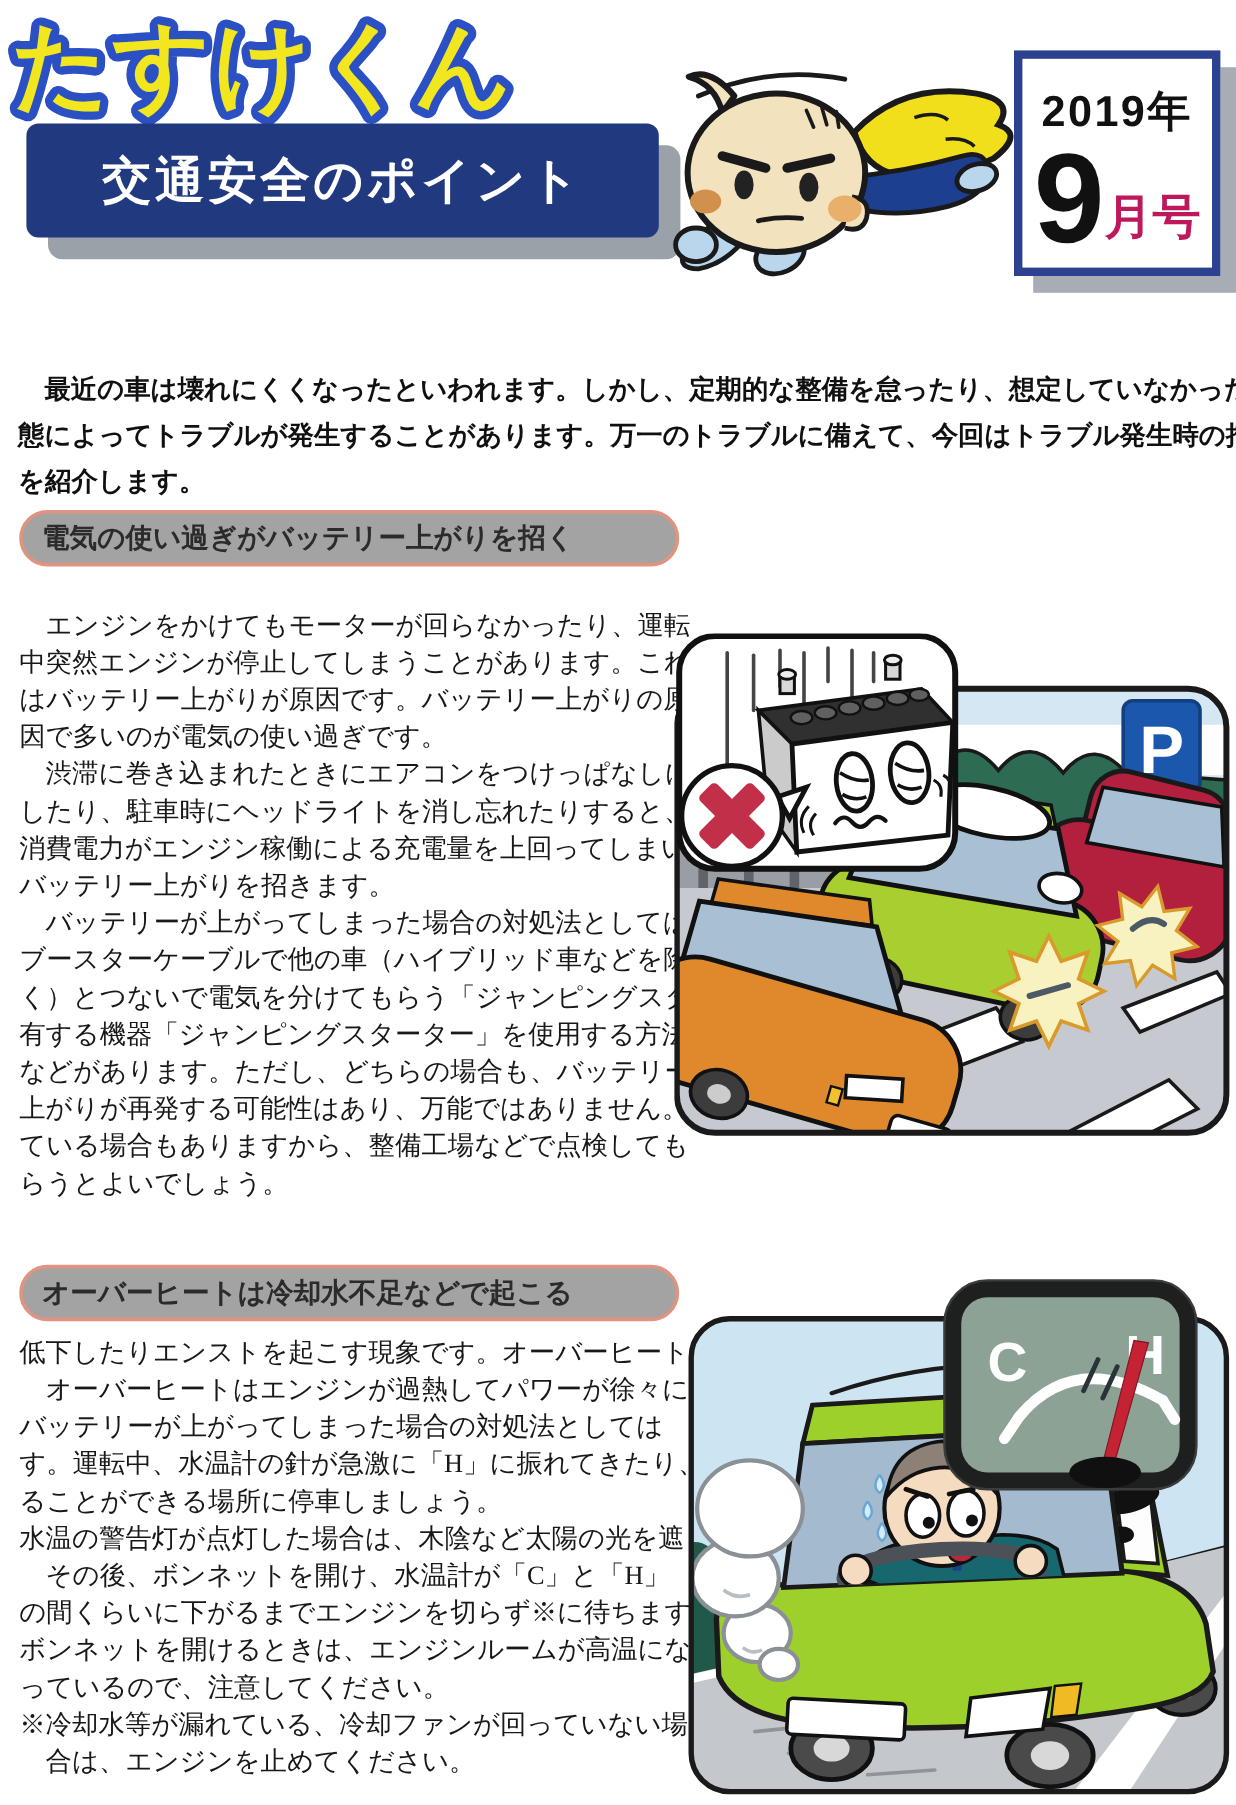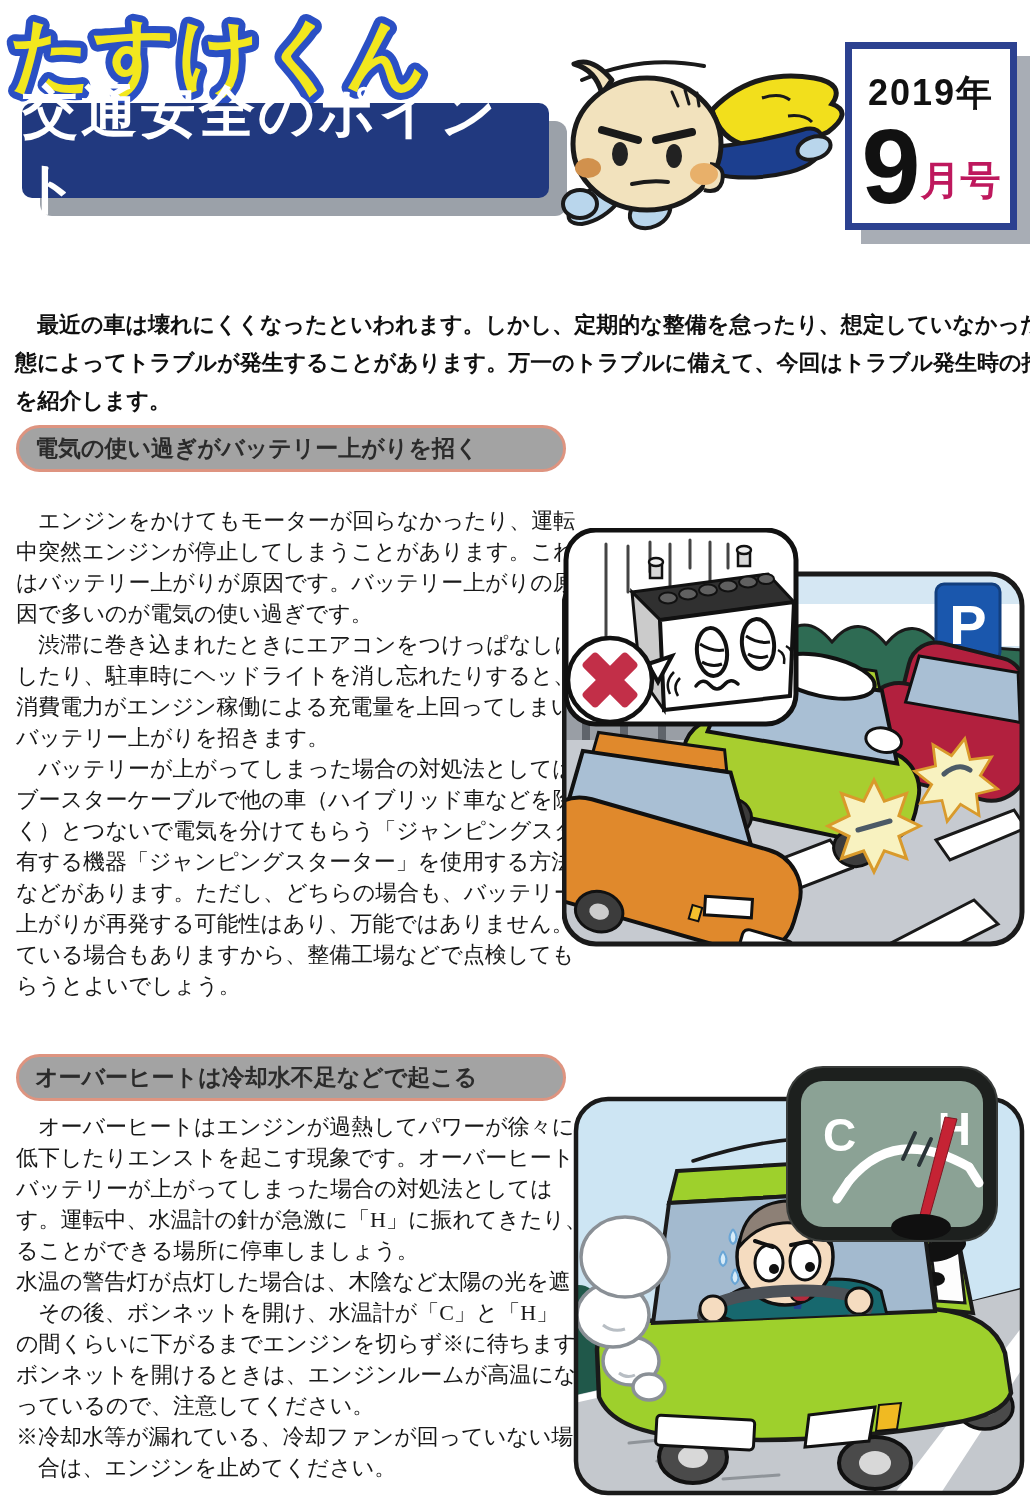--- a/index.html
+++ b/index.html
@@ -7,21 +7,21 @@
     width:1030px;height:1504px;position:relative;background:#ffffff;overflow:hidden;
     font-family:"Liberation Sans",sans-serif;color:#1c1c1c;
   }
   .abs{position:absolute;}
   .line{white-space:nowrap;}
   
   .banner-shadow{left:40px;top:121px;width:527px;height:95px;background:#9ba1a9;border-radius:12px;}
   .banner{
     left:22px;top:103px;width:527px;height:95px;background:#21397f;border-radius:10px;
     display:flex;align-items:center;justify-content:center;
-    color:#ffffff;font-size:56px;font-weight:bold;letter-spacing:3px;
+    color:#ffffff;font-size:41px;font-weight:bold;letter-spacing:3px;
     font-family:"Liberation Serif",serif;
   }
   .issue-shadow{left:861px;top:56px;width:172px;height:188px;background:#a8adb5;}
   .issue-box{
     left:845px;top:42px;width:158px;height:174px;background:#ffffff;
     border:7px solid #2c4190;display:flex;flex-direction:column;align-items:center;
   }
   .issue-year{font-size:36px;font-weight:bold;letter-spacing:2px;margin-top:20px;color:#111;}
   .issue-row{display:flex;align-items:flex-end;justify-content:center;}
   .issue-month{font-size:106px;font-weight:bold;line-height:0.92;color:#111;}
@@ -225,22 +225,22 @@
       </g>
     </g>
   </g>
 </svg>
 
 <div class="abs sec-head" style="top:1054px;">
   <span>オーバーヒートは冷却水不足などで起こる</span>
 </div>
 
 <div class="abs body-text" style="left:16px;top:1111px;">
+  <div class="line">低下したりエンストを起こす現象です。オーバーヒート</div>
   <div class="line">　オーバーヒートはエンジンが過熱してパワーが徐々に</div>
-  <div class="line">低下したりエンストを起こす現象です。オーバーヒート</div>
   <div class="line">バッテリーが上がってしまった場合の対処法としては</div>
   <div class="line">す。運転中、水温計の針が急激に「H」に振れてきたり、</div>
   <div class="line">ることができる場所に停車しましょう。</div>
   <div class="line">水温の警告灯が点灯した場合は、木陰など太陽の光を遮</div>
   <div class="line">　その後、ボンネットを開け、水温計が「C」と「H」</div>
   <div class="line">の間くらいに下がるまでエンジンを切らず※に待ちます。</div>
   <div class="line">ボンネットを開けるときは、エンジンルームが高温にな</div>
   <div class="line">っているので、注意してください。</div>
   <div class="line">※冷却水等が漏れている、冷却ファンが回っていない場</div>
   <div class="line">　合は、エンジンを止めてください。</div>

